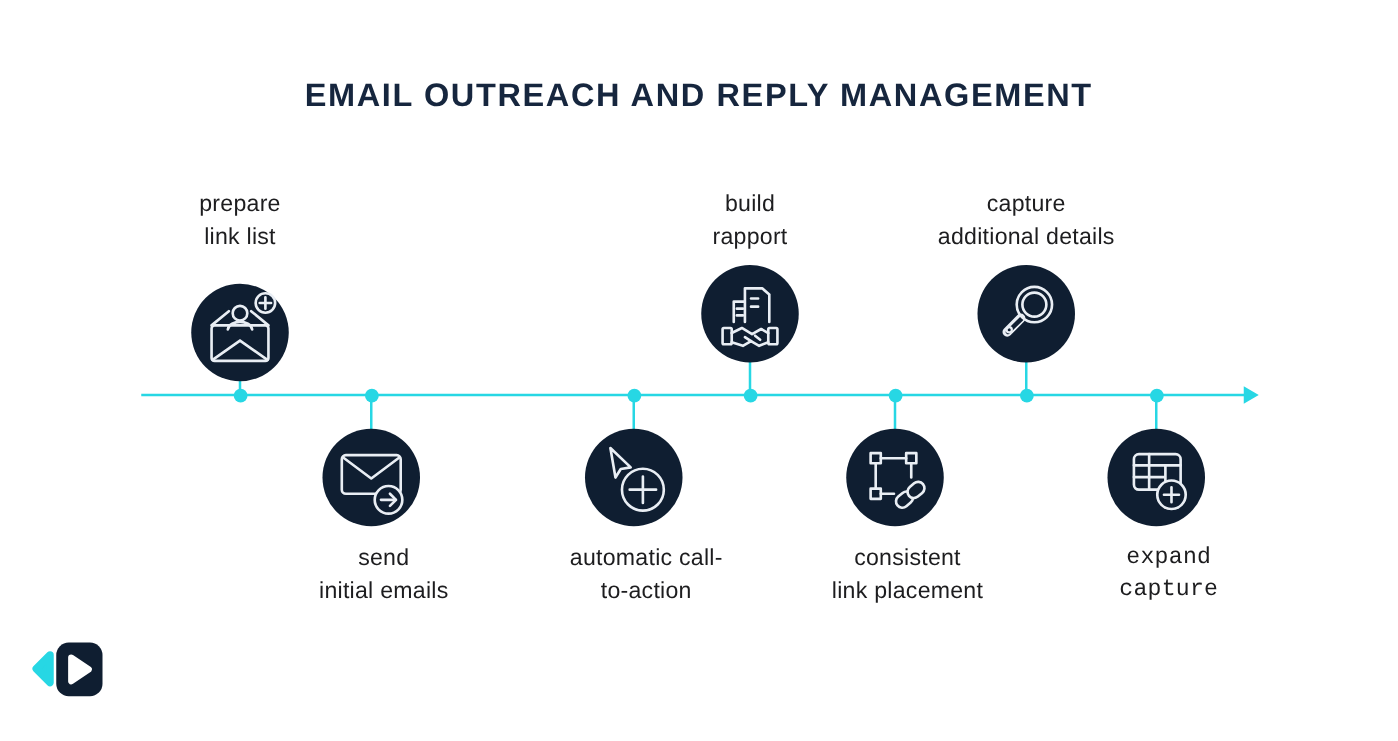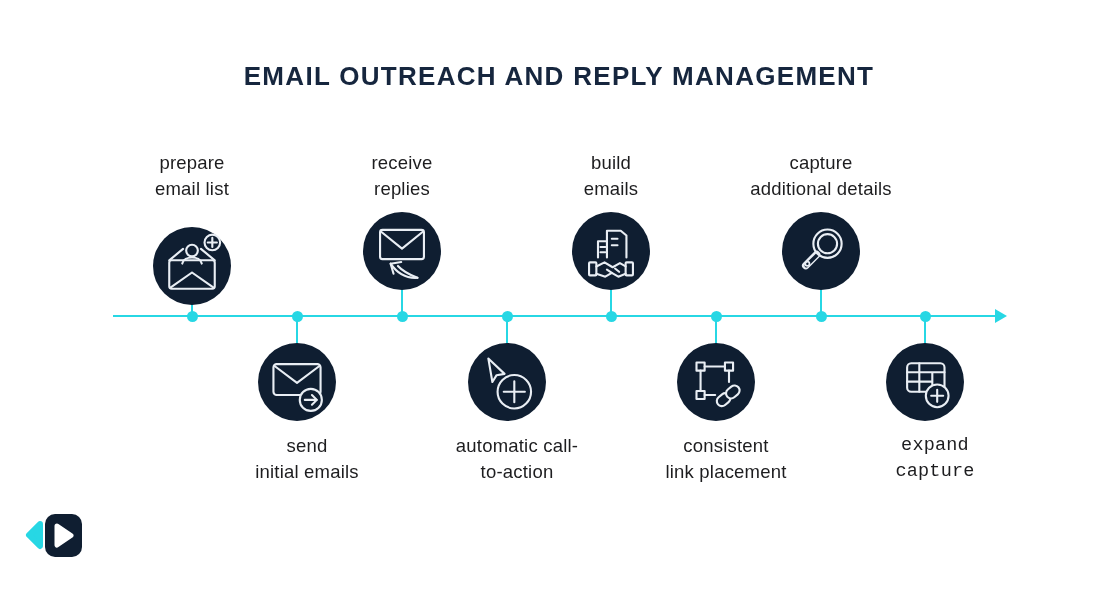--- a/index.html
+++ b/index.html
@@ -56,21 +56,21 @@
     display: flex;
     flex-direction: column;
     align-items: center;
   }
   .step.above { top: 150px; }
   .step.below { top: 316px; }
   .s1 { left: 62px; gap: 15px; }
   .s2 { left: 167px; }
   .s3 { left: 272px; }
   .s4 { left: 377px; align-items: center; }
-  .s5 { left: 481px; }
+  .s5 { left: 470px; }
   .s6 { left: 586px; }
   .s7 { left: 691px; }
   .s8 { left: 795px; font-family: Liberation Mono, monospace; }
   .step-label {
     text-align: center;
     font-size: 18.5px;
     line-height: 26px;
     letter-spacing: 0.2px;
     color: var(--label-text);
     height: 52px;
@@ -135,21 +135,21 @@
 <div class="canvas">
 
   <div class="page-title">EMAIL OUTREACH AND REPLY MANAGEMENT</div>
 
   <div class="timeline-line"></div>
   <div class="timeline-arrow"></div>
 
   <div class="step above s1">
     <div class="step-label">
       <span>prepare</span><br>
-      <span>email list</span>
+      <span>link list</span>
     </div>
     <div class="step-circle">
       <svg class="icon" width="78" height="78" viewBox="0 0 48 48">
         <rect x="10" y="20.5" width="28" height="17.5" rx="1.5"></rect>
         <path d="M10.5 37.5 L24 28 M37.5 37.5 L24 28"></path>
         <path d="M10 20.5 L18.5 13.5 M38 20.5 L29.5 13.5"></path>
         <circle cx="24" cy="14.5" r="3.6"></circle>
         <path d="M18 22.5 C19 17.5 29 17.5 30 22.5"></path>
         <circle class="fill-navy" cx="36.5" cy="9.5" r="4.8"></circle>
         <path d="M33.7 9.5 H39.3 M36.5 6.7 V12.3"></path>
@@ -170,58 +170,41 @@
         <path d="M28.8 35 H36"></path>
         <path d="M33.2 32 L36.2 35 L33.2 38"></path>
       </svg>
     </div>
     <div class="step-label">
       <span>send</span><br>
       <span>initial emails</span>
     </div>
   </div>
 
-  <div class="step above s3">
-    <div class="step-label">
-      <span>receive</span><br>
-      <span>replies</span>
-    </div>
-    <div class="step-circle">
-      <svg class="icon" width="78" height="78" viewBox="0 0 48 48">
-        <rect x="10.5" y="11" width="27" height="18" rx="1.5"></rect>
-        <path d="M11 12 L24 22.5 L37 12"></path>
-        <path d="M33.5 40.5 C26 41 20.5 37 17 31.8"></path>
-        <path d="M33.5 40.5 C28.5 38.5 24.5 36.5 21.5 33.2"></path>
-        <path d="M17 31.8 L23.5 30.8 M17 31.8 L18.8 38"></path>
-      </svg>
-    </div>
-    <div class="connector"></div>
-    <div class="dot"></div>
-  </div>
 
   <div class="step below s4">
     <div class="connector"></div>
     <div class="dot"></div>
     <div class="step-circle">
       <svg class="icon" width="78" height="78" viewBox="0 0 48 48">
         <path d="M12.5 9.5 L22.5 19 L17.6 19.8 L15 24 Z"></path>
         <circle cx="28.5" cy="30" r="10.3"></circle>
         <path d="M22 30 H35 M28.5 23.5 V36.5"></path>
       </svg>
     </div>
     <div class="step-label">
       <span>automatic call-</span><br>
       <span>to-action</span>
     </div>
   </div>
 
   <div class="step above s5">
     <div class="step-label">
       <span>build</span><br>
-      <span>emails</span>
+      <span>rapport</span>
     </div>
     <div class="step-circle">
       <svg class="icon" width="78" height="78" viewBox="0 0 48 48">
         <path d="M16 28 V18 H21.5 M21.5 28 V11.5 H30 L33.5 14.5 M33.5 14.5 V28"></path>
         <path d="M17.5 21.5 H20.5 M17.5 24.8 H20.5 M24.5 16.5 H28 M24.5 20.5 H28"></path>
         <rect x="10.5" y="31" width="4.5" height="8" rx="0.6"></rect>
         <rect x="33" y="31" width="4.5" height="8" rx="0.6"></rect>
         <path d="M15 33.5 L20 31 L25 34 L29.5 31.5 L33 33.5"></path>
         <path d="M15 38 L20.5 39.8 L24.5 37.5 L28.5 39.8 L33 38"></path>
         <path d="M21.5 35.5 L24.5 37.5 M26.5 34.8 L29 36.8"></path>

